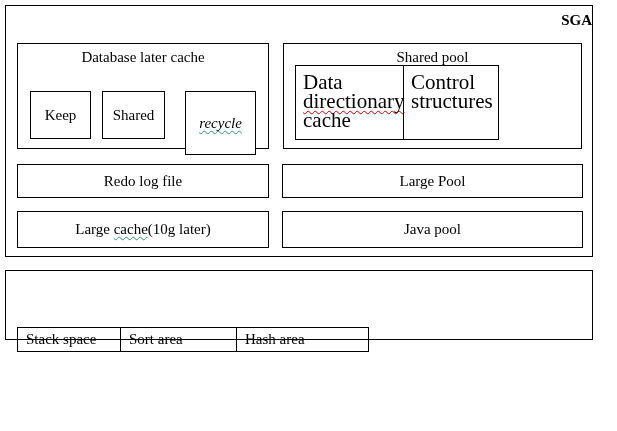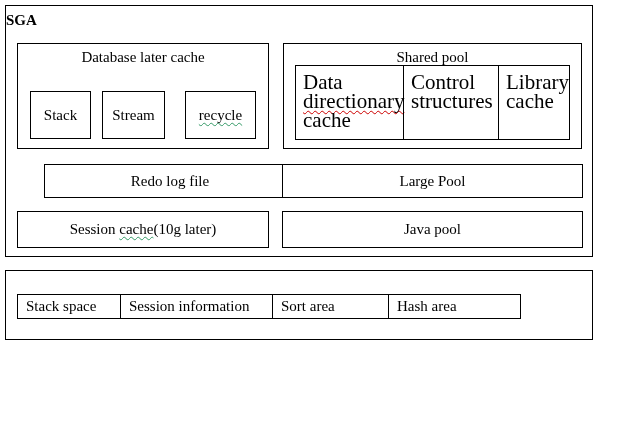--- a/index.html
+++ b/index.html
@@ -20,21 +20,21 @@
     background: var(--background, #ffffff);
     overflow: hidden;
   }
   .box {
     position: absolute;
     box-sizing: border-box;
     border: 1px solid var(--border, #000000);
     background: var(--background, #ffffff);
   }
   .big-title {
-    text-align: left;
+    text-align: right;
     font-weight: bold;
     font-size: 15px;
     padding-top: 6px;
     line-height: 17px;
   }
   .sub-title {
     text-align: center;
     font-size: 15px;
     padding-top: 5px;
     line-height: 17px;
@@ -43,59 +43,60 @@
     display: flex;
     align-items: center;
     justify-content: center;
     font-size: 15px;
   }
   
   .sga-box   { left: 5px;   top: 5px;   width: 588px; height: 252px; }
   .dbc-box   { left: 11px;  top: 37px;  width: 252px; height: 106px; }
   .keep-box    { left: 12px;  top: 47px; width: 61px; height: 48px; }
   .default-box { left: 84px;  top: 47px; width: 63px; height: 48px; }
-  .recycle-box { left: 167px; top: 47px; width: 71px; height: 48px; }
+  .recycle-box { left: 167px; top: 47px; width: 71px; height: 64px; font-style: italic; }
   .sp-box    { left: 277px; top: 37px;  width: 299px; height: 106px; }
   .sp-row {
     position: absolute;
     left: 11px; top: 21px;
     display: flex;
   }
   .sp-cell {
     box-sizing: border-box;
     border: 1px solid var(--border, #000000);
     height: 75px;
     padding: 7px 4px 0 7px;
     font-size: 21px;
     line-height: 19px;
   }
   .sp-cell + .sp-cell { margin-left: -1px; }
   .sp-cell-1 { width: 109px; }
   .sp-cell-2 { width: 96px; }
   .sp-cell-3 { width: 72px; }
-  .redo-box   { left: 11px;  top: 158px; width: 252px; height: 34px; margin-left: 27px; }
+  .redo-box   { left: 11px;  top: 158px; width: 252px; height: 34px; }
   .large-box  { left: 276px; top: 158px; width: 301px; height: 34px; }
   .stream-box { left: 11px;  top: 205px; width: 252px; height: 37px; }
   .java-box   { left: 276px; top: 205px; width: 301px; height: 37px; }
   
   .pga-box { left: 5px; top: 270px; width: 588px; height: 70px; }
   .pga-box .big-title { padding-top: 4px; }
   .pga-row {
     position: absolute;
     left: 11px; top: 23px;
     display: flex;
   }
   .pga-cell {
     box-sizing: border-box;
     border: 1px solid var(--border, #000000);
     height: 25px;
     display: flex;
     align-items: center;
     padding-left: 8px;
     font-size: 15px;
+    margin-top: 33px;
   }
   .pga-cell + .pga-cell { margin-left: -1px; }
   .pga-cell-1 { width: 104px; }
   .pga-cell-2 { width: 153px; }
   .pga-cell-3 { width: 117px; }
   .pga-cell-4 { width: 133px; align-items: center; }
   
   .wavy-red {
     text-decoration-line: underline;
     text-decoration-style: wavy;
@@ -117,63 +118,59 @@
 <body>
 
 <div class="canvas">
 
   <div class="box sga-box">
     <div class="big-title">SGA</div>
 
     <div class="box dbc-box">
       <div class="sub-title">Database later cache</div>
       <div class="box keep-box center-label">
-        <span>Stack</span>
+        <span>Keep</span>
       </div>
       <div class="box default-box center-label">
-        <span>Stream</span>
+        <span>Shared</span>
       </div>
       <div class="box recycle-box center-label">
         <span class="wavy-green">recycle</span>
       </div>
     </div>
 
     <div class="box sp-box">
       <div class="sub-title">Shared pool</div>
       <div class="sp-row">
         <div class="sp-cell sp-cell-1"><span>Data </span><span class="wavy-red">directionary</span><span> cache</span></div>
         <div class="sp-cell sp-cell-2"><span>Control structures</span></div>
-        <div class="sp-cell sp-cell-3"><span>Library cache</span></div>
       </div>
     </div>
 
     <div class="box redo-box center-label">
       <span>Redo log file</span>
     </div>
 
     <div class="box large-box center-label">
       <span>Large Pool</span>
     </div>
 
     <div class="box stream-box center-label">
-      <span><span>Session </span><span class="wavy-green">cache</span><span>(10g later)</span></span>
+      <span><span>Large </span><span class="wavy-green">cache</span><span>(10g later)</span></span>
     </div>
 
     <div class="box java-box center-label">
       <span>Java pool</span>
     </div>
   </div>
 
   <div class="box pga-box">
     <div class="pga-row">
       <div class="pga-cell pga-cell-1">
           <span>Stack space</span>
-        </div>
-      <div class="pga-cell pga-cell-2">
-          <span>Session information</span>
         </div>
       <div class="pga-cell pga-cell-3">
           <span>Sort area</span>
         </div>
       <div class="pga-cell pga-cell-4">
           <span>Hash area</span>
         </div>
     </div>
   </div>
 

